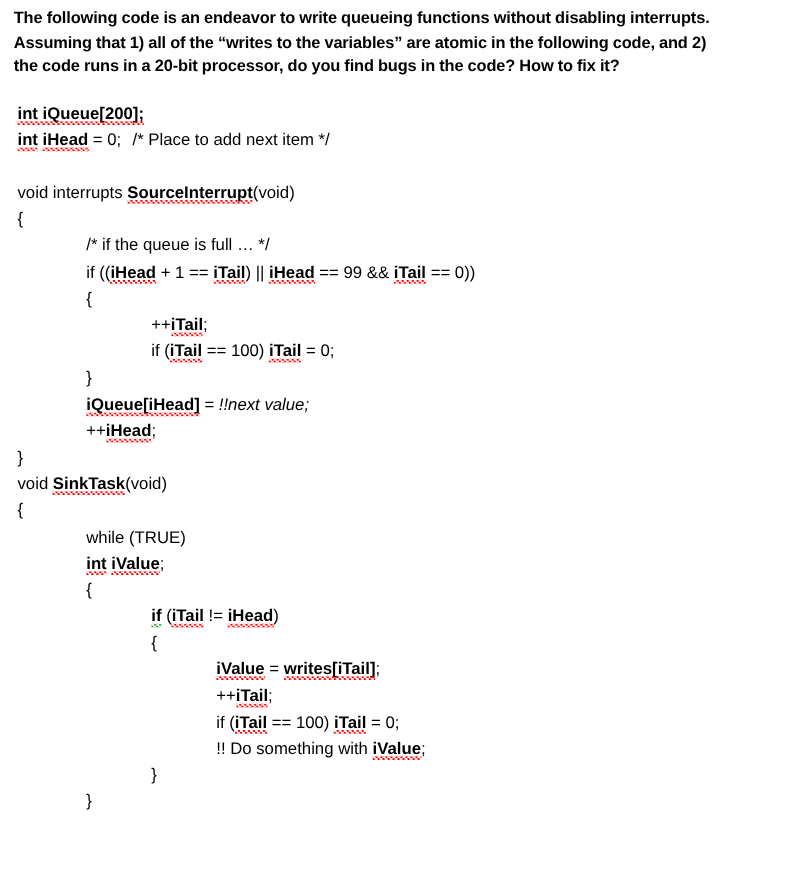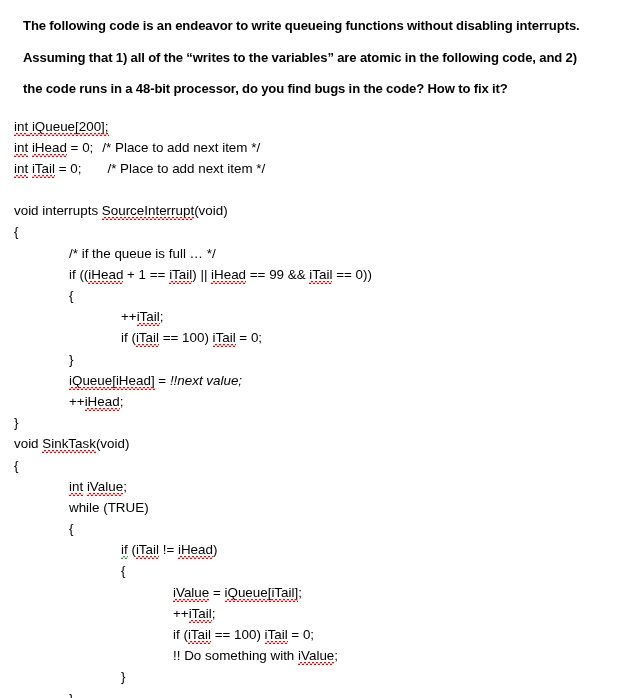--- a/index.html
+++ b/index.html
@@ -29,21 +29,21 @@
   .prompt {
     font-size: 13.1px;
     font-weight: bold;
     line-height: 19.5px;
     letter-spacing: -0.1px;
     margin: 0;
     padding: 0;
     color: #000000;
     word-spacing: -0.2px;
   }
-  .prompt p { margin: 12px; padding: 0; }
+  .prompt p { margin: 0; padding: 0; }
 
   
   .code {
     margin-top: 17px;
     font-size: 13.4px;
     line-height: 21.2px;
     color: #000000;
     white-space: nowrap;
   }
   .code .ln {
@@ -59,20 +59,21 @@
   .i3 { padding-left: 162px; }
 
   
   .gap-a { display: inline-block; width: 9px; }
   .gap-b { display: inline-block; width: 26px; }
 
   
   .sq {
     position: relative;
     text-decoration: none;
+    font-weight: bold;
   }
   .sq::after {
     content: "";
     position: absolute;
     left: 0;
     right: 0;
     bottom: -2px;
     height: 3px;
     background-image:
       radial-gradient(circle at 1px 2.4px, #ff0000 0.85px, rgba(255,0,0,0) 1.1px),
@@ -90,30 +91,29 @@
   .ital { font-style: italic; }
 </style>
 </head>
 <body>
 
 <div id="page">
 
   <div class="prompt">
     <p>The following code is an endeavor to write queueing functions without disabling interrupts.</p>
     <p>Assuming that 1) all of the “writes to the variables” are atomic in the following code, and 2)</p>
-    <p>the code runs in a 48-bit processor, do you find bugs in the code? How to fix it?</p>
+    <p>the code runs in a 20-bit processor, do you find bugs in the code? How to fix it?</p>
   </div>
 
   <div class="code">
 
     <div class="ln i0"><span class="sq">int</span><span class="sq"> iQueue[200];</span></div>
 
     <div class="ln i0"><span class="sq">int</span><span> </span><span class="sq">iHead</span><span> = 0;</span><span class="gap-a"></span><span>/* Place to add next item */</span></div>
 
-    <div class="ln i0"><span class="sq">int</span><span> </span><span class="sq">iTail</span><span> = 0;</span><span class="gap-b"></span><span>/* Place to add next item */</span></div>
 
     <div class="ln blank"></div>
 
     <div class="ln i0"><span>void interrupts </span><span class="sq">SourceInterrupt</span><span>(void)</span></div>
 
     <div class="ln i0">{</div>
 
     <div class="ln i1">/* if the queue is full … */</div>
 
     <div class="ln i1"><span>if ((</span><span class="sq">iHead</span><span> + 1 == </span><span class="sq">iTail</span><span>) || </span><span class="sq">iHead</span><span> == 99 &amp;&amp; </span><span class="sq">iTail</span><span> == 0))</span></div>
@@ -131,31 +131,31 @@
 
     <div class="ln i1"><span>++</span><span class="sq">iHead</span><span>;</span></div>
 
 
     <div class="ln i0">}</div>
 
     <div class="ln i0"><span>void </span><span class="sq">SinkTask</span><span>(void)</span></div>
 
     <div class="ln i0">{</div>
 
+    <div class="ln i1">while (TRUE)</div>
+
     <div class="ln i1"><span class="sq">int</span><span> </span><span class="sq">iValue</span><span>;</span></div>
-
-    <div class="ln i1">while (TRUE)</div>
 
     <div class="ln i1">{</div>
 
     <div class="ln i2"><span class="sq sqg">if</span><span> (</span><span class="sq">iTail</span><span> != </span><span class="sq">iHead</span><span>)</span></div>
 
     <div class="ln i2">{</div>
 
-    <div class="ln i3"><span class="sq">iValue</span><span> = </span><span class="sq">iQueue[iTail]</span><span>;</span></div>
+    <div class="ln i3"><span class="sq">iValue</span><span> = </span><span class="sq">writes[iTail]</span><span>;</span></div>
 
     <div class="ln i3"><span>++</span><span class="sq">iTail</span><span>;</span></div>
 
     <div class="ln i3"><span>if (</span><span class="sq">iTail</span><span> == 100) </span><span class="sq">iTail</span><span> = 0;</span></div>
 
     <div class="ln i3"><span>!! Do something with </span><span class="sq">iValue</span><span>;</span></div>
 
     <div class="ln i2">}</div>
 
     <div class="ln i1">}</div>

